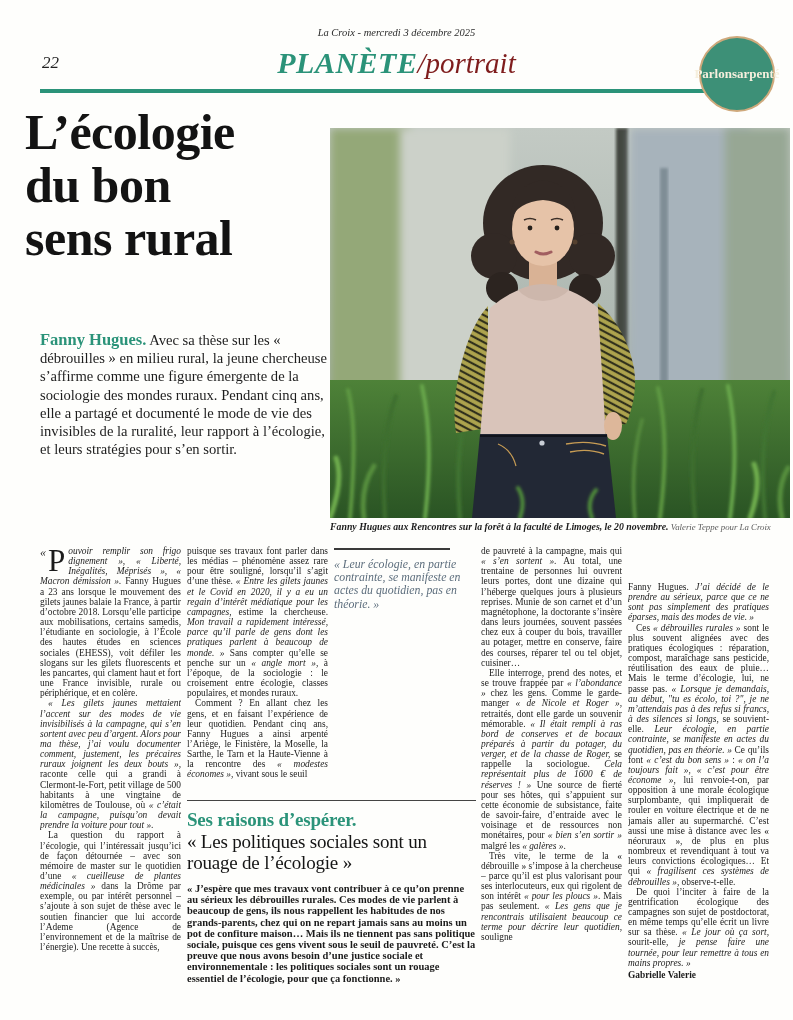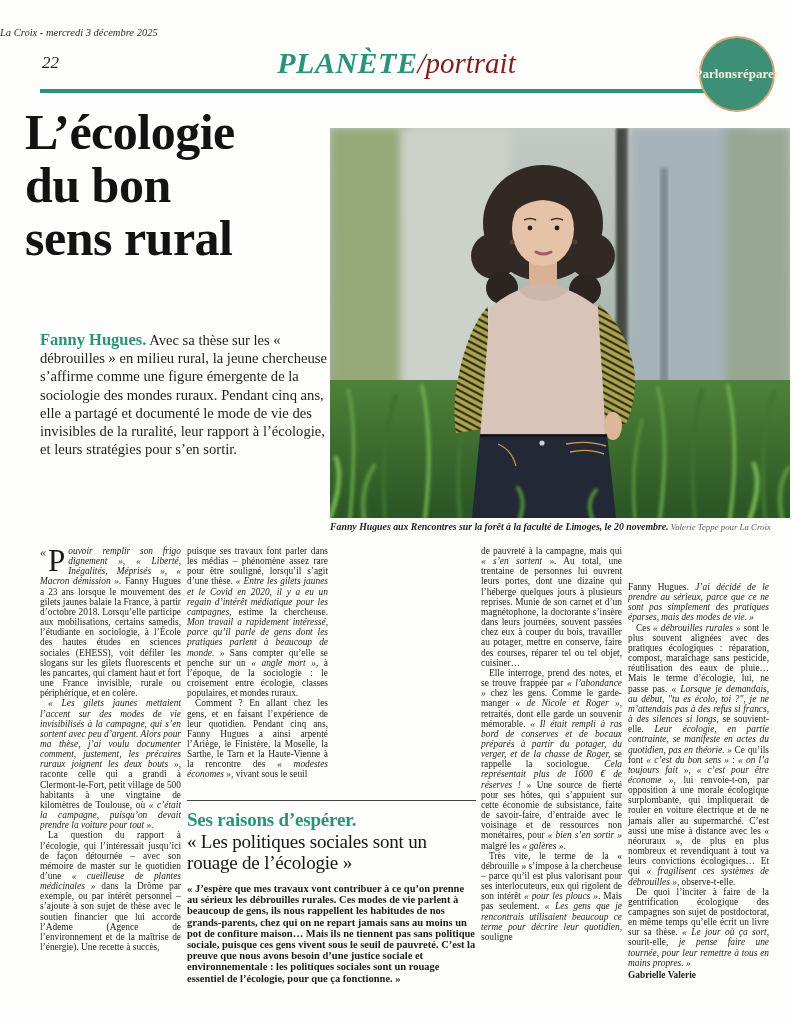--- a/index.html
+++ b/index.html
@@ -2,21 +2,21 @@
 <html><head>
 <meta charset="utf-8">
 <style>
   * { margin:0; padding:0; box-sizing:border-box; }
   body { background:#e8e8e8; font-family:"Liberation Serif", serif; }
   .page {
     position:relative; width:793px; height:1020px; margin:0 auto;
     background:#fefefc; color:#1c1c1c; overflow:hidden;
   }
   
-  .folio { position:absolute; top:27px; left:0; width:100%; text-align:left;
+  .folio { position:absolute; top:27px; left:0; width:100%; text-align:center;
     font-size:10.5px; font-style:italic; color:#2b2b2b; }
   .page-num { position:absolute; top:53px; left:42px; font-size:17px; font-style:italic; color:#222; }
   .section-title { position:absolute; top:46px; left:0; width:100%; text-align:center; }
   .planete { font-size:30px; font-weight:bold; font-style:italic; color:#2b9379; letter-spacing:.5px; }
   .portrait { font-size:29px; font-style:italic; color:#7f1d1d; }
   .teal-rule { position:absolute; top:89px; left:40px; width:713px; height:3.5px; background:#2b9379; }
   
   .eco-badge { position:absolute; top:36px; left:699px; width:76px; height:76px;
     border-radius:50%; background:#3d9077; border:2px solid #cfa97c;
     display:flex; flex-direction:row; align-items:center; justify-content:center; z-index:5; }
@@ -73,21 +73,21 @@
       <g stroke="#e9c473" stroke-width="1.6" fill="none">
         <line x1="12" y1="10" x2="12" y2="2"></line>
           <line x1="12" y1="10" x2="5" y2="5"></line>
         <line x1="12" y1="10" x2="19" y2="5"></line>
           <line x1="12" y1="10" x2="3" y2="10"></line>
         <line x1="12" y1="10" x2="21" y2="10"></line>
       </g>
       <circle cx="12" cy="11" r="3" fill="#e9c473"></circle>
     </svg>
     <span class="badge-line">Parlons</span>
-    <span class="badge-line">réparer</span>
+    <span class="badge-line">arpenté</span>
   </div>
   <div class="teal-rule"></div>
 
   <h1 class="headline">
     <div>L’écologie</div>
     <div>du bon</div>
     <div>sens rural</div>
   </h1>
 
   <div class="standfirst"><span class="kicker">Fanny Hugues.</span><span> Avec sa thèse sur les « débrouilles » en milieu rural, la jeune chercheuse s’affirme comme une figure émergente de la sociologie des mondes ruraux. Pendant cinq ans, elle a partagé et documenté le mode de vie des invisibles de la ruralité, leur rapport à l’écologie, et leurs stratégies pour s’en sortir.</span></div>
@@ -193,20 +193,24 @@
     <p class="p-first"><span class="lead-quote">«</span><span class="dropcap">P</span><span><span style="font-style: italic;">ouvoir remplir son frigo dignement », « Liberté, Inégalités, Méprisés », « Macron démission ».</span><span> Fanny Hugues a 23 ans lorsque le mouvement des gilets jaunes balaie la France, à partir d’octobre 2018. Lorsqu’elle participe aux mobilisations, certains samedis, l’étudiante en sociologie, à l’École des hautes études en sciences sociales (EHESS), voit défiler les slogans sur les gilets fluorescents et les pancartes, qui clament haut et fort une France invisible, rurale ou périphérique, et en colère.</span></span></p>
     <p class="indent"><span><span style="font-style: italic;">« Les gilets jaunes mettaient l’accent sur des modes de vie invisibilisés à la campagne, qui s’en sortent avec peu d’argent. Alors pour ma thèse, j’ai voulu documenter comment, justement, les précaires ruraux joignent les deux bouts »,</span><span> raconte celle qui a grandi à Clermont-le-Fort, petit village de 500 habitants à une vingtaine de kilomètres de Toulouse, où </span><span style="font-style: italic;">« c’était la campagne, puisqu’on devait prendre la voiture pour tout ».</span></span></p>
     <p class="indent"><span><span>La question du rapport à l’écologie, qui l’intéressait jusqu’ici de façon détournée – avec son mémoire de master sur le quotidien d’une </span><span style="font-style: italic;">« cueilleuse de plantes médicinales »</span><span> dans la Drôme par exemple, ou par intérêt personnel – s’ajoute à son sujet de thèse avec le soutien financier que lui accorde l’Ademe (Agence de l’environnement et de la maîtrise de l’énergie). Une recette à succès,</span></span></p>
   </div>
 
   <div class="col col-2">
     <p><span><span>puisque ses travaux font parler dans les médias – phénomène assez rare pour être souligné, lorsqu’il s’agit d’une thèse. </span><span style="font-style: italic;">« Entre les gilets jaunes et le Covid en 2020, il y a eu un regain d’intérêt médiatique pour les campagnes,</span><span> estime la chercheuse. </span><span style="font-style: italic;">Mon travail a rapidement intéressé, parce qu’il parle de gens dont les pratiques parlent à beaucoup de monde. »</span><span> Sans compter qu’elle se penche sur un </span><span style="font-style: italic;">« angle mort »</span><span>, à l’époque, de la sociologie : le croisement entre écologie, classes populaires, et mondes ruraux.</span></span></p>
     <p class="indent"><span><span>Comment ? En allant chez les gens, et en faisant l’expérience de leur quotidien. Pendant cinq ans, Fanny Hugues a ainsi arpenté l’Ariège, le Finistère, la Moselle, la Sarthe, le Tarn et la Haute-Vienne à la rencontre des </span><span style="font-style: italic;">« modestes économes »</span><span>, vivant sous le seuil</span></span></p>
   </div>
 
+  <div class="pull-quote-block">
+    <div class="pq-rule"></div>
+    <div class="pull-quote">« Leur écologie, en partie contrainte, se manifeste en actes du quotidien, pas en théorie. »</div>
+  </div>
 
   <div class="subhead-block">
     <div class="sh-rule"></div>
     <div class="sh-kicker">Ses raisons d’espérer.</div>
     <div class="sh-title">« Les politiques sociales sont un rouage de l’écologie »</div>
     <div class="feature-quote">« J’espère que mes travaux vont contribuer à ce qu’on prenne au sérieux les débrouilles rurales. Ces modes de vie parlent à beaucoup de gens, ils nous rappellent les habitudes de nos grands-parents, chez qui on ne repart jamais sans au moins un pot de confiture maison… Mais ils ne tiennent pas sans politique sociale, puisque ces gens vivent sous le seuil de pauvreté. C’est la preuve que nous avons besoin d’une justice sociale et environnementale : les politiques sociales sont un rouage essentiel de l’écologie, pour que ça fonctionne. »</div>
   </div>
 
   <div class="col col-4">
     <p><span><span>de pauvreté à la campagne, mais qui </span><span style="font-style: italic;">« s’en sortent »</span><span>. Au total, une trentaine de personnes lui ouvrent leurs portes, dont une dizaine qui l’héberge quelques jours à plusieurs reprises. Munie de son carnet et d’un magnétophone, la doctorante s’insère dans leurs journées, souvent passées chez eux à couper du bois, travailler au potager, mettre en conserve, faire des courses, réparer tel ou tel objet, cuisiner…</span></span></p>

